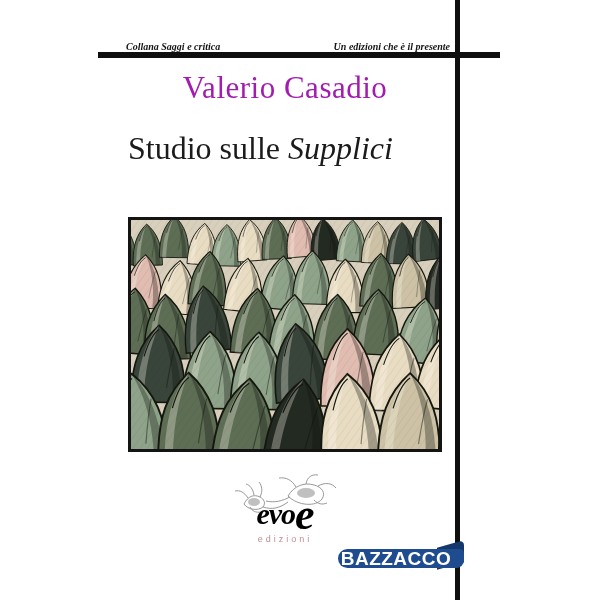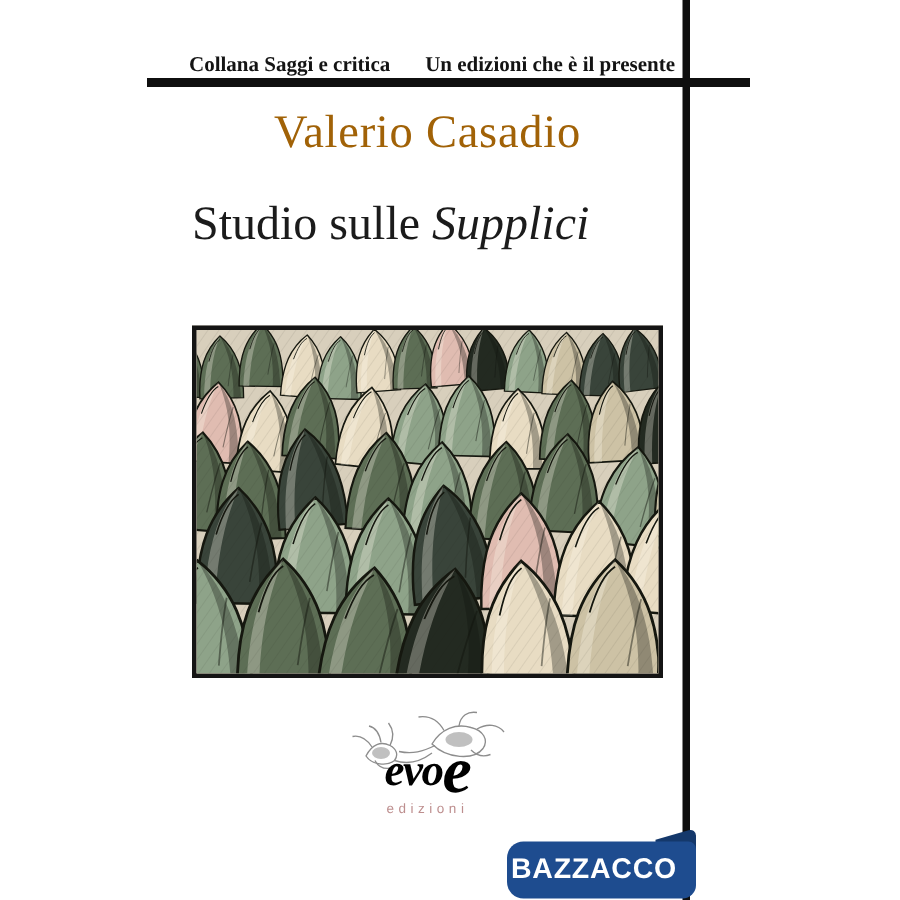--- a/index.html
+++ b/index.html
@@ -10,26 +10,26 @@
   .cover{position:absolute;inset:0;background:#ffffff;}
 
   
   .vline{position:absolute;left:455px;top:0;width:5px;height:600px;background:#0f0f0f;z-index:1;}
   .hline{position:absolute;left:98px;top:52px;width:402px;height:6px;background:#0f0f0f;z-index:2;}
 
   
   .collana{
     position:absolute;left:126px;top:33px;width:324px;height:19px;
     display:flex;justify-content:space-between;align-items:flex-end;
-    font-weight:bold;font-size:14px;color:#141414;z-index:3;
+    font-style:italic;font-weight:bold;font-size:10px;color:#141414;z-index:3;
   }
 
   .author{
     position:absolute;left:128px;top:70px;width:314px;text-align:center;
-    font-size:31px;letter-spacing:0.5px;color:#a16207;
+    font-size:31px;letter-spacing:0.5px;color:#a21caf;
   }
   .book-title{
     position:absolute;left:128px;top:129px;width:314px;
     font-size:32px;line-height:38px;color:#1b1b1b;
   }
 
   
   .artwork{
     position:absolute;left:128px;top:217px;width:314px;height:235px;
     border:3px solid #141414;box-sizing:border-box;background:#d8cfbc;overflow:hidden;
@@ -38,21 +38,21 @@
 
   
   .publisher{position:absolute;left:128px;top:474px;width:314px;text-align:center;z-index:2;}
   .putti{display:block;margin:0 auto;width:110px;height:40px;}
   .logo-line{margin-top:-15px;line-height:30px;white-space:nowrap;}
   .logo-small{font-size:30px;font-style:italic;font-weight:bold;letter-spacing:-1px;}
   .logo-big{font-size:44px;font-style:italic;font-weight:bold;vertical-align:-5px;letter-spacing:-1px;}
   .edizioni{margin-top:0px;font-family:"Liberation Sans", sans-serif;font-size:9px;letter-spacing:3px;}
 
   
-  .badge{position:absolute;left:338px;top:561px;width:126px;height:38px;z-index:5;}
+  .badge{position:absolute;left:338px;top:549px;width:126px;height:19px;z-index:5;}
   .badge-fold{
     position:absolute;right:0;top:-5px;width:27px;height:22px;
     transform:skewY(-16deg);border-radius:0 5px 0 0;
   }
   .badge-main{
     position:absolute;inset:0;border-radius:11px 5px 9px 11px;
     display:flex;align-items:center;justify-content:center;
   }
   .badge-label{
     color:#ffffff;font-family:"Liberation Sans", sans-serif;font-weight:bold;

